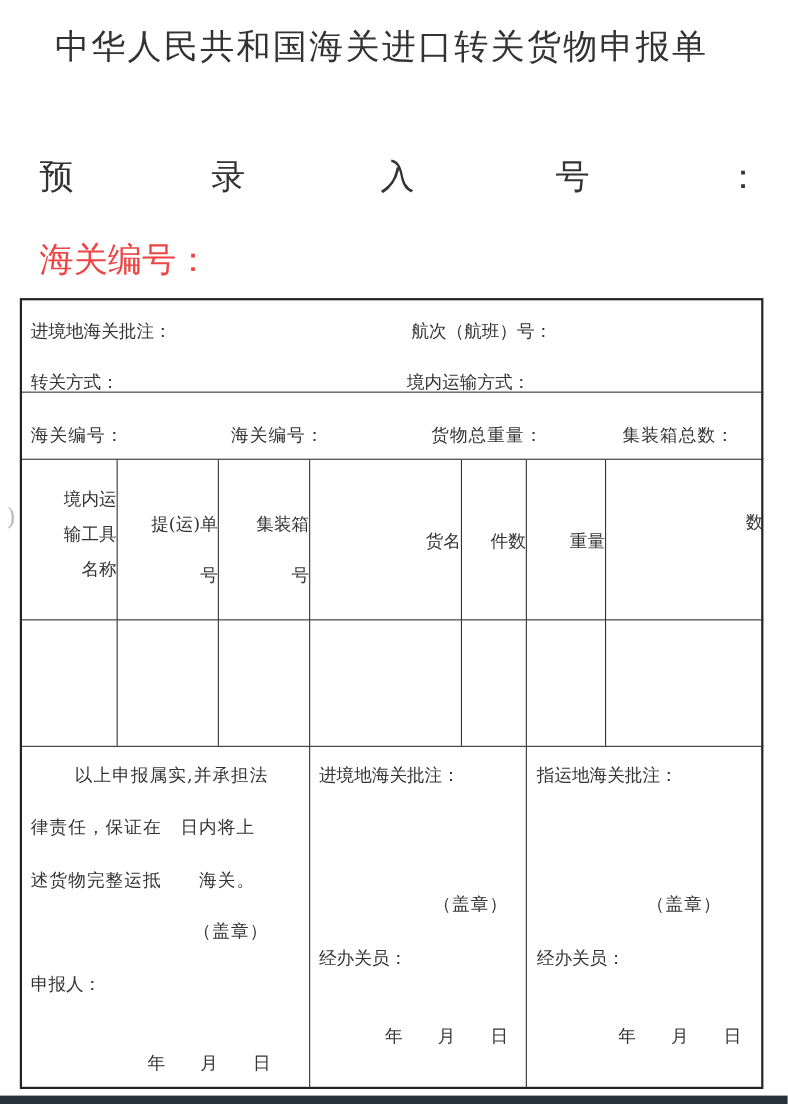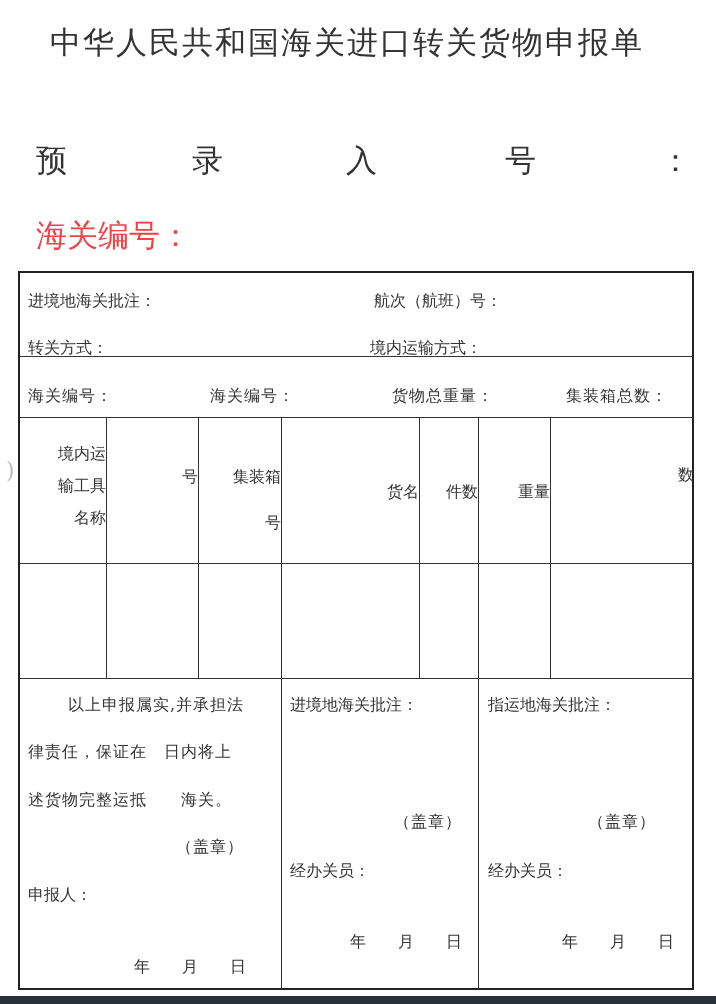--- a/index.html
+++ b/index.html
@@ -63,20 +63,21 @@
   <div class="cell-text" style="left:190px; top:115px; letter-spacing:1px;">海关编号：</div>
   <div class="cell-text" style="left:372px; top:115px; letter-spacing:1px;">货物总重量：</div>
   <div class="cell-text" style="left:546px; top:115px; letter-spacing:1px;">集装箱总数：</div>
 
   <div class="cell-text center" style="left:0; width:86px; top:165px; line-height:32px;">
     <div>境内运</div>
     <div>输工具</div>
     <div>名称</div>
   </div>
   <div class="cell-text center" style="left:86px; width:92px; top:181px; line-height:46px;">
+    <div>提(运)单</div>
     <div>号</div>
   </div>
   <div class="cell-text center" style="left:178px; width:83px; top:181px; line-height:46px;">
     <div>集装箱</div>
     <div>号</div>
   </div>
   <div class="cell-text center" style="left:261px; width:138px; top:211px;">货名</div>
   <div class="cell-text center" style="left:399px; width:59px; top:211px;">件数</div>
   <div class="cell-text center" style="left:458px; width:72px; top:211px;">重量</div>
   <div class="cell-text center" style="left:530px; width:144px; top:179px; line-height:46px;">

